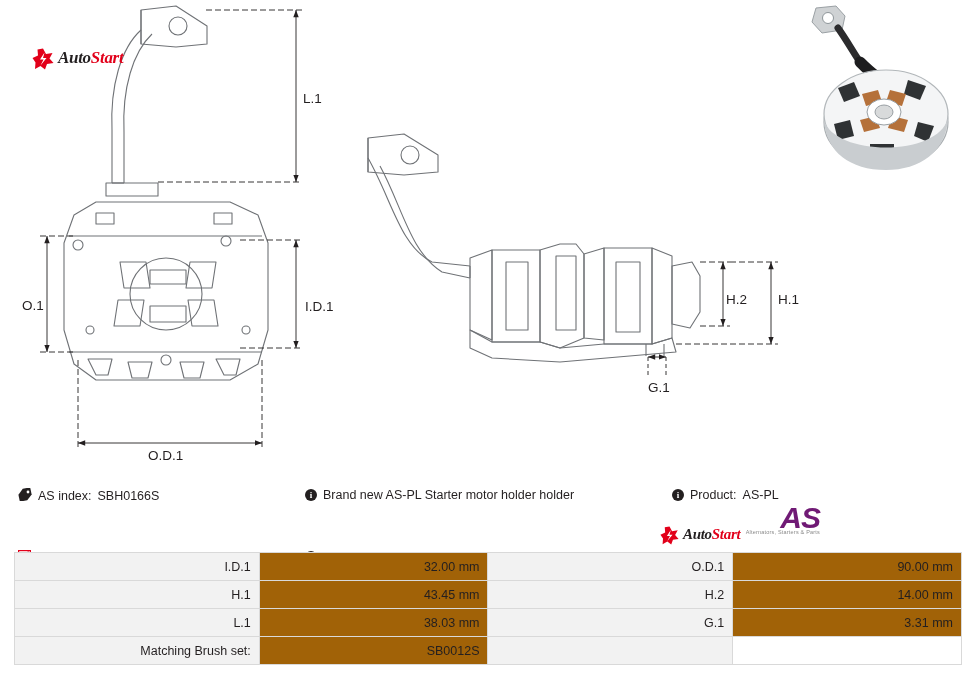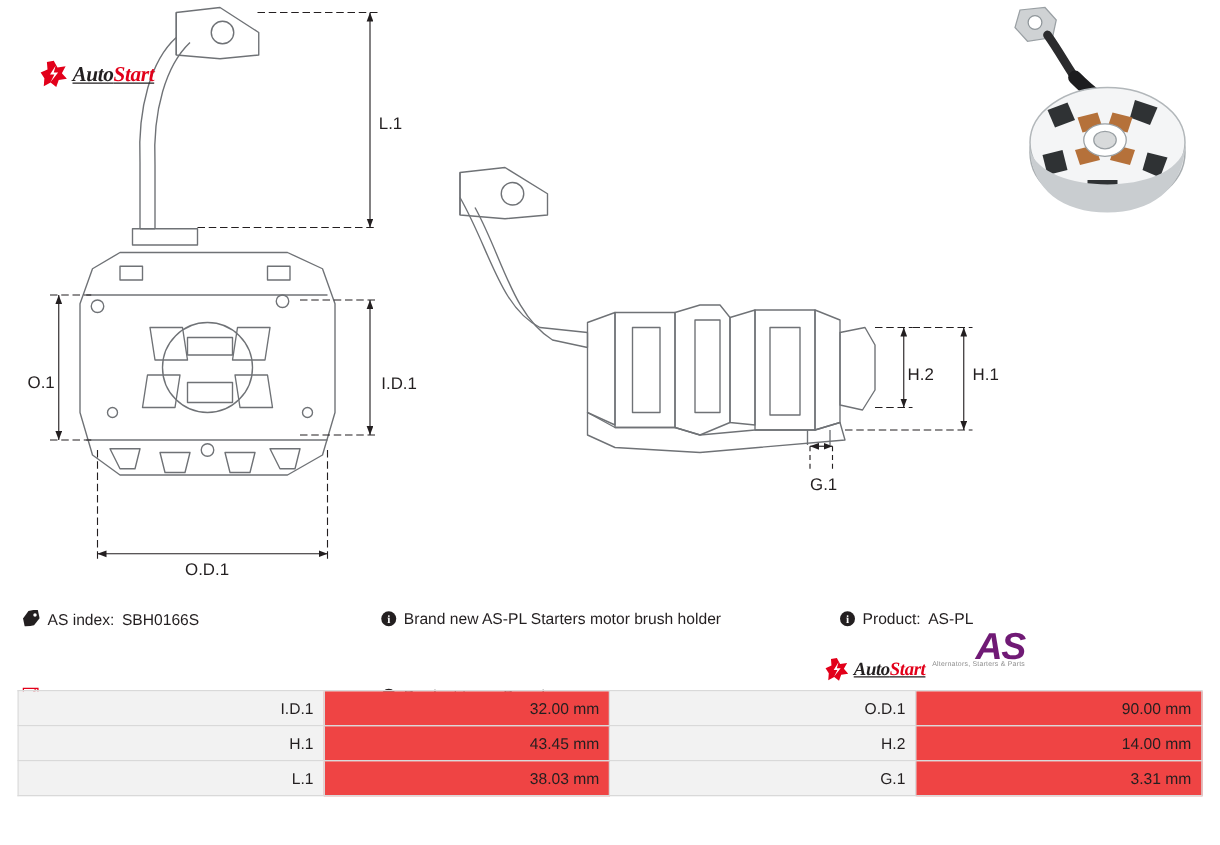--- a/index.html
+++ b/index.html
@@ -20,23 +20,22 @@
   #drawing-area {
     position: absolute;
     left: 0; top: 0;
     width: 976px; height: 470px;
   }
   #drawing-svg { display: block; }
 
   .logo-autostart {
     position: absolute;
     display: flex;
-    align-items: flex-end;
+    align-items: flex-start;
     gap: 4px;
-    text-decoration: underline;
   }
   .logo-mark {
     width: 22px; height: 22px;
     position: relative;
     flex: none;
   }
   .logo-text {
     font-family: "Liberation Serif", serif;
     font-style: italic;
     font-weight: bold;
@@ -150,21 +149,21 @@
   }
   .c-label {
     width: 196px;
     text-align: right;
     background: #f2f2f2;
     color: #231f20;
   }
   .c-value {
     width: 182px;
     text-align: right;
-    background: #ef4444;
+    background: #a16207;
     color: #231f20;
   }
   .c-empty { background: #f2f2f2; }
   .c-empty-w { background: #ffffff; }
 </style>
 </head>
 <body>
 
 <div id="drawing-area">
 
@@ -337,21 +336,21 @@
           <path d="M0.5,5.5 L6,0.5 L13.5,0.5 L13.5,8 L8,12.5 L0.5,12.5 Z" fill="#231f20" transform="rotate(-12 7 6.5)"></path>
           <circle cx="10" cy="4" r="1.4" fill="#ffffff"></circle>
         </svg>
       </span>
       <span class="lbl">AS index:</span>
       <span class="val">SBH0166S</span>
     </div>
 
     <div class="info-cell" id="cell-desc">
       <span class="i-icon">i</span>
-      <span class="lbl">Brand new AS-PL Starters motor brush holder</span>
+      <span class="lbl">Brand new AS-PL Starter motor holder holder</span>
     </div>
 
     <div class="info-cell" id="cell-producer">
       <span class="i-icon">i</span>
       <span class="lbl">Product:</span>
       <span class="val">AS-PL</span>
     </div>
   </div>
 
   <div class="info-row">
@@ -402,14 +401,20 @@
       <td class="c-value">43.45 mm</td>
       <td class="c-label">H.2</td>
       <td class="c-value">14.00 mm</td>
     </tr>
     <tr>
       <td class="c-label">L.1</td>
       <td class="c-value">38.03 mm</td>
       <td class="c-label">G.1</td>
       <td class="c-value">3.31 mm</td>
     </tr>
+    <tr>
+      <td class="c-label">Matching Brush set:</td>
+      <td class="c-value">SB0012S</td>
+      <td class="c-label c-empty"></td>
+      <td class="c-value c-empty-w"></td>
+    </tr>
   </tbody>
 </table>
 
 </body></html>

